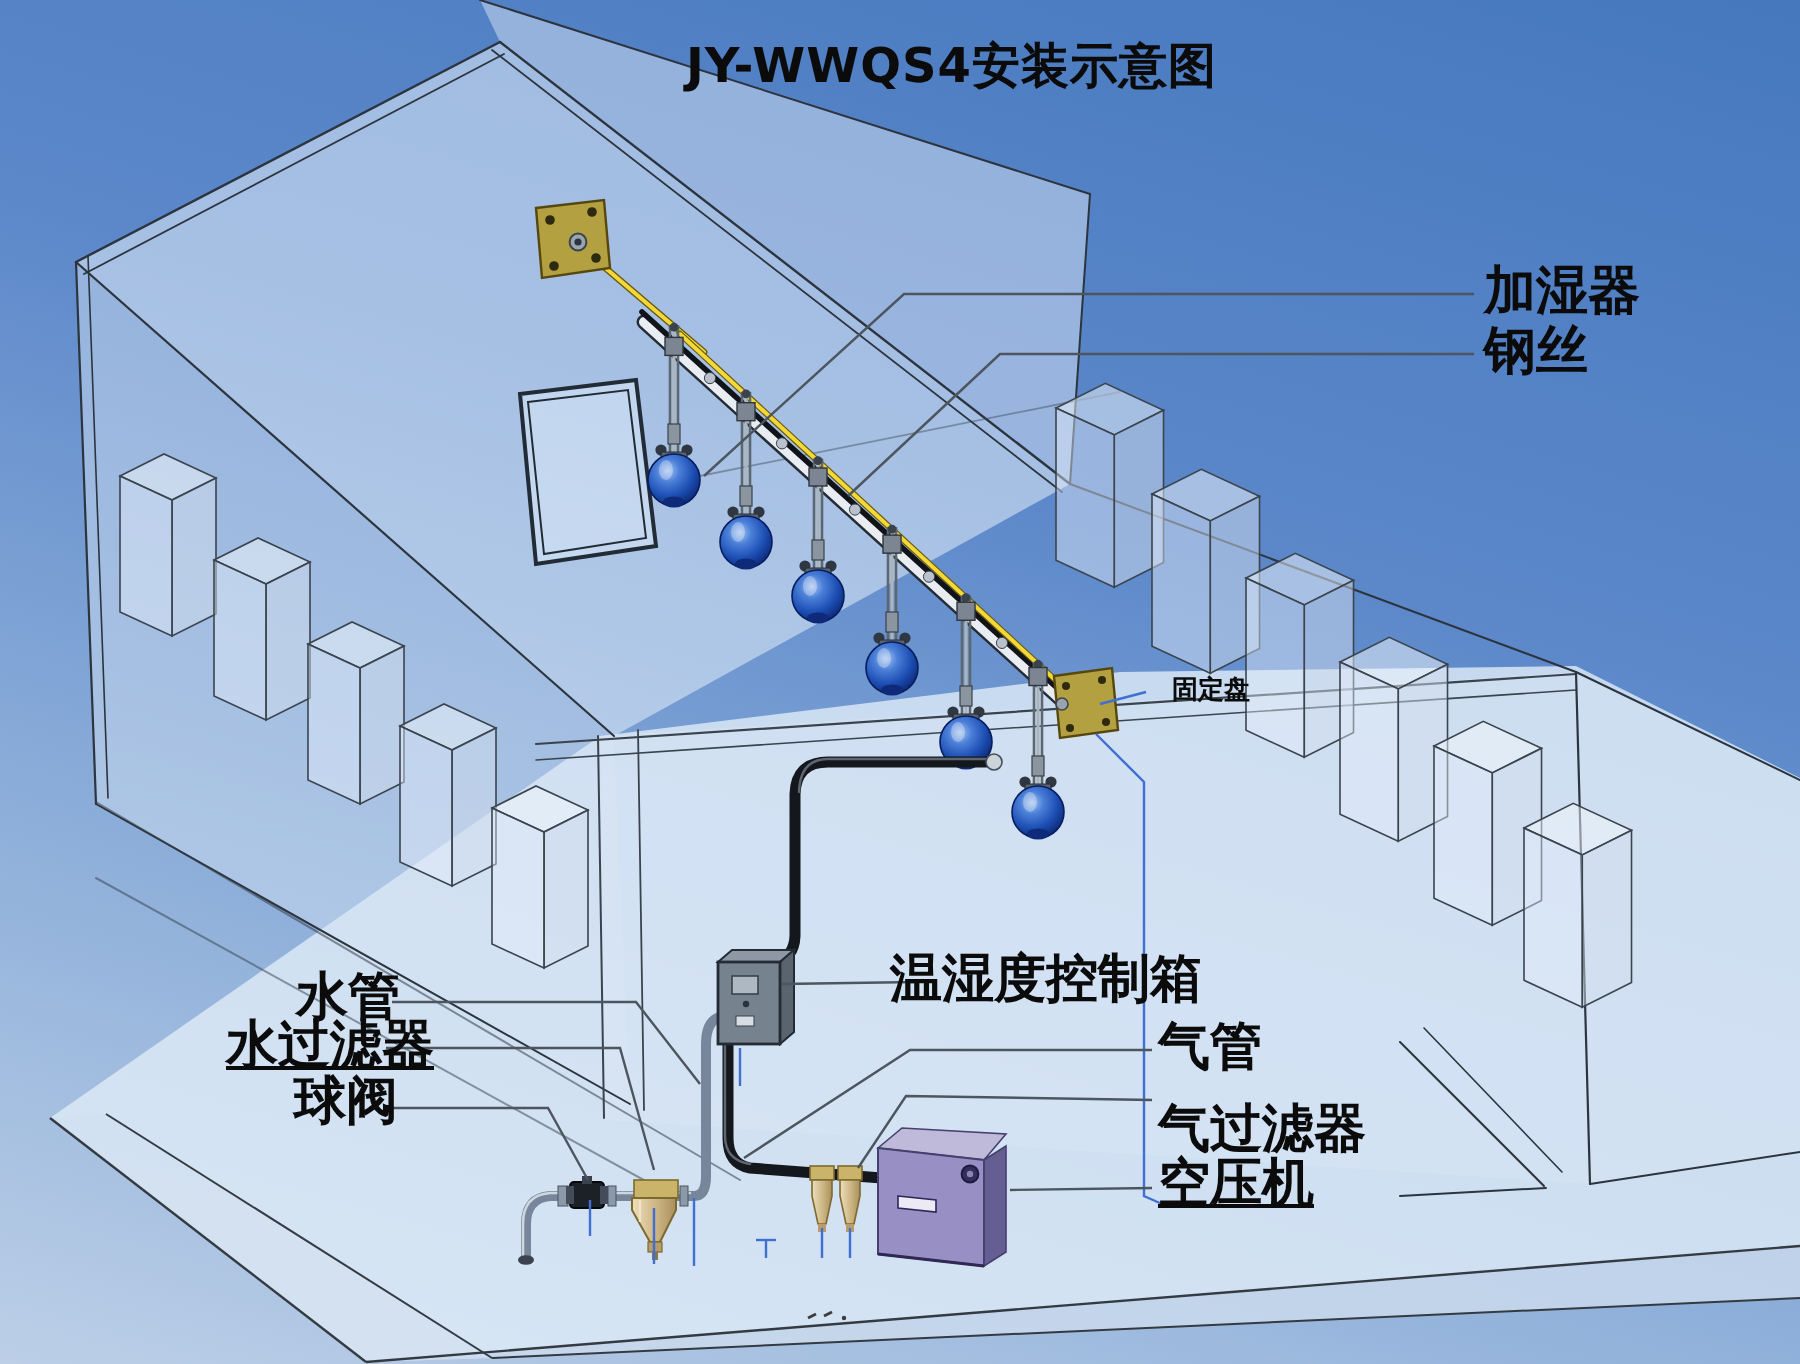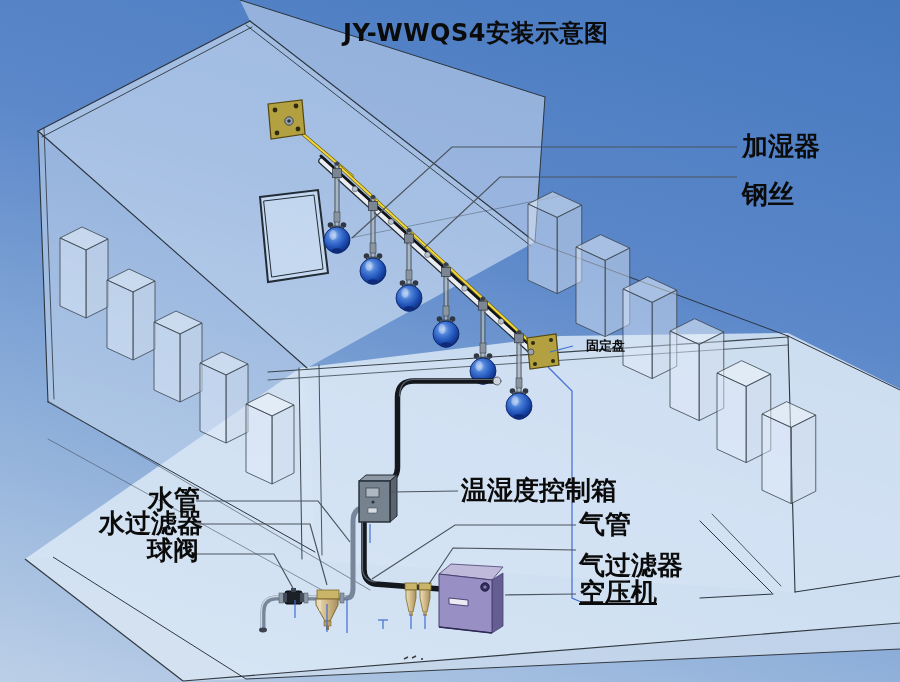--- a/index.html
+++ b/index.html
@@ -348,22 +348,22 @@
       </g>
   <g>
     <line x1="404" y1="659" x2="408" y2="657" stroke="#3c3c3c" stroke-width="1.4"></line>
     <line x1="412" y1="658" x2="416" y2="656" stroke="#3c3c3c" stroke-width="1.4"></line>
     <circle cx="422" cy="659" r="1.1" fill="#3c3c3c"></circle>
   </g>
 </svg>
 
 <div class="lbl lbl-title" style="left:343px;top:21px;">JY-WWQS4安装示意图</div>
 <div class="lbl lbl-big" style="left:742px;top:133px;">加湿器</div>
-<div class="lbl lbl-big" style="left:742px;top:181px;">钢丝</div>
+<div class="lbl lbl-big" style="left:742px;top:163px;">钢丝</div>
 <div class="lbl lbl-small" style="left:576px;top:339px;">固定盘</div>
 <div class="lbl lbl-big" style="left:148px;top:486px;">水管</div>
-<div class="lbl lbl-big" style="left:99px;top:510px;">水过滤器</div>
+<div class="lbl lbl-big" style="left:113px;top:510px;text-decoration:underline;">水过滤器</div>
 <div class="lbl lbl-big" style="left:147px;top:539px;font-family:Liberation Mono, monospace;">球阀</div>
-<div class="lbl lbl-big" style="left:461px;top:477px;">温湿度控制箱</div>
+<div class="lbl lbl-big" style="left:445px;top:477px;">温湿度控制箱</div>
 <div class="lbl lbl-big" style="left:579px;top:511px;">气管</div>
 <div class="lbl lbl-big" style="left:579px;top:552px;">气过滤器</div>
 <div class="lbl lbl-big" style="left:579px;top:579px;text-decoration:underline;">空压机</div>
 </div>
 
 </body></html>

